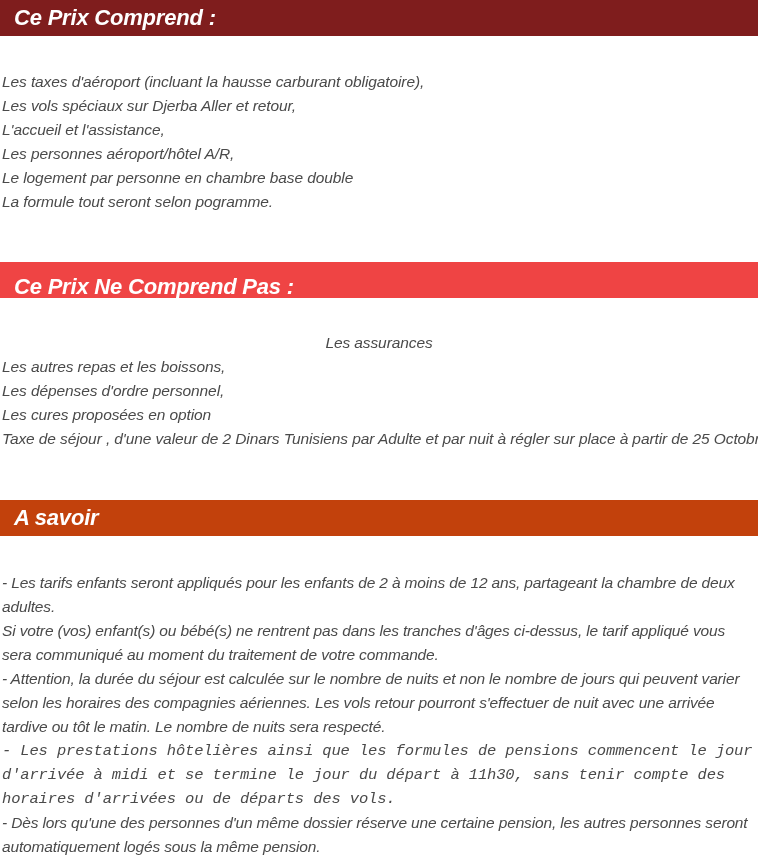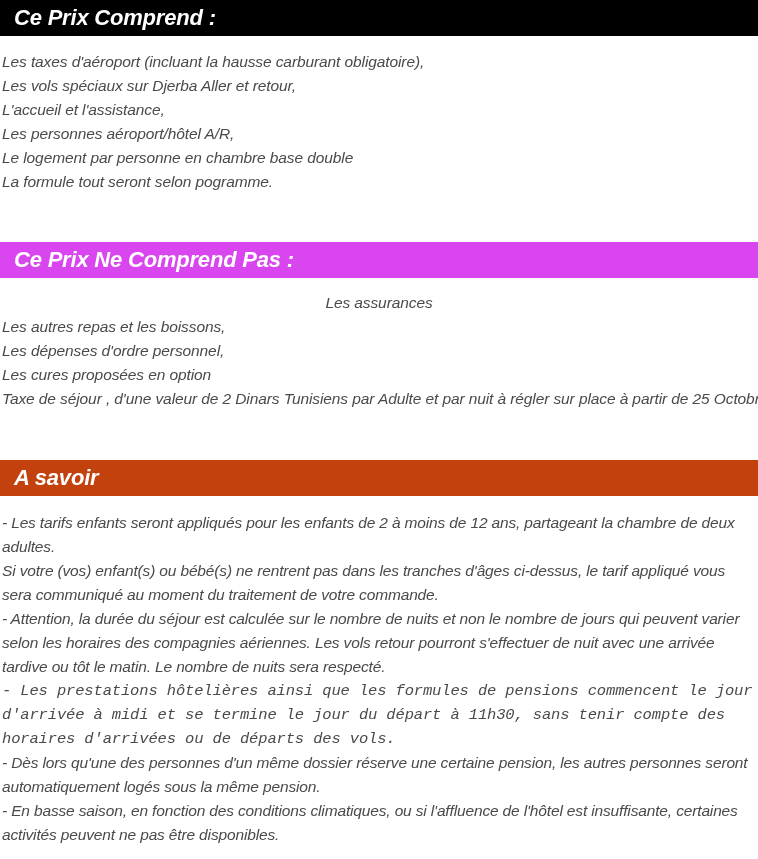--- a/index.html
+++ b/index.html
@@ -37,20 +37,21 @@
     font-weight: bold;
     font-size: 22px;
     line-height: 22px;
     letter-spacing: -0.2px;
     white-space: nowrap;
   }
 
   
   .section-body {
     padding: 0 2px 0 2px;
+    margin-top: 20px;
   }
   .body-line {
     font-style: italic;
     font-size: 15.5px;
     line-height: 24px;
     color: #4a4a4a;
     white-space: nowrap;
     letter-spacing: -0.1px;
   }
   .body-para {
@@ -68,38 +69,38 @@
   .gap-before-body { height: 13px; }
 
   .s1-top { height: 14px; }
   .s3-top { height: 15px; }
 </style>
 </head>
 <body style="background: rgb(255, 255, 255);">
 
 <div class="page">
 
-  <div class="section-bar" style="background: #000000;">
+  <div class="section-bar" style="background: #7f1d1d;">
     <span class="section-title" style="color: rgb(255, 255, 255);">Ce Prix Comprend :</span>
   </div>
 
   <div class="s1-top"></div>
 
   <div class="section-body">
     <div class="body-line" style="color: rgb(74, 74, 74);">Les taxes d'aéroport (incluant la hausse carburant obligatoire),</div>
     <div class="body-line" style="color: rgb(74, 74, 74);">Les vols spéciaux sur Djerba Aller et retour,</div>
     <div class="body-line" style="color: rgb(74, 74, 74);">L'accueil et l'assistance,</div>
     <div class="body-line" style="color: rgb(74, 74, 74);">Les personnes aéroport/hôtel A/R,</div>
     <div class="body-line" style="color: rgb(74, 74, 74);">Le logement par personne en chambre base double</div>
     <div class="body-line" style="color: rgb(74, 74, 74);">La formule tout seront selon pogramme.</div>
   </div>
 
   <div class="gap-after-s1"></div>
 
-  <div class="section-bar" style="background: #d946ef;">
+  <div class="section-bar" style="background: #ef4444; align-items: flex-end;">
     <span class="section-title" style="color: rgb(255, 255, 255);">Ce Prix Ne Comprend Pas :</span>
   </div>
 
   <div class="gap-before-body"></div>
 
   <div class="section-body">
     <div class="body-line" style="color: rgb(74, 74, 74); text-align: center;">Les assurances</div>
     <div class="body-line" style="color: rgb(74, 74, 74);">Les autres repas et les boissons,</div>
     <div class="body-line" style="color: rgb(74, 74, 74);">Les dépenses d'ordre personnel,</div>
     <div class="body-line" style="color: rgb(74, 74, 74);">Les cures proposées en option</div>

